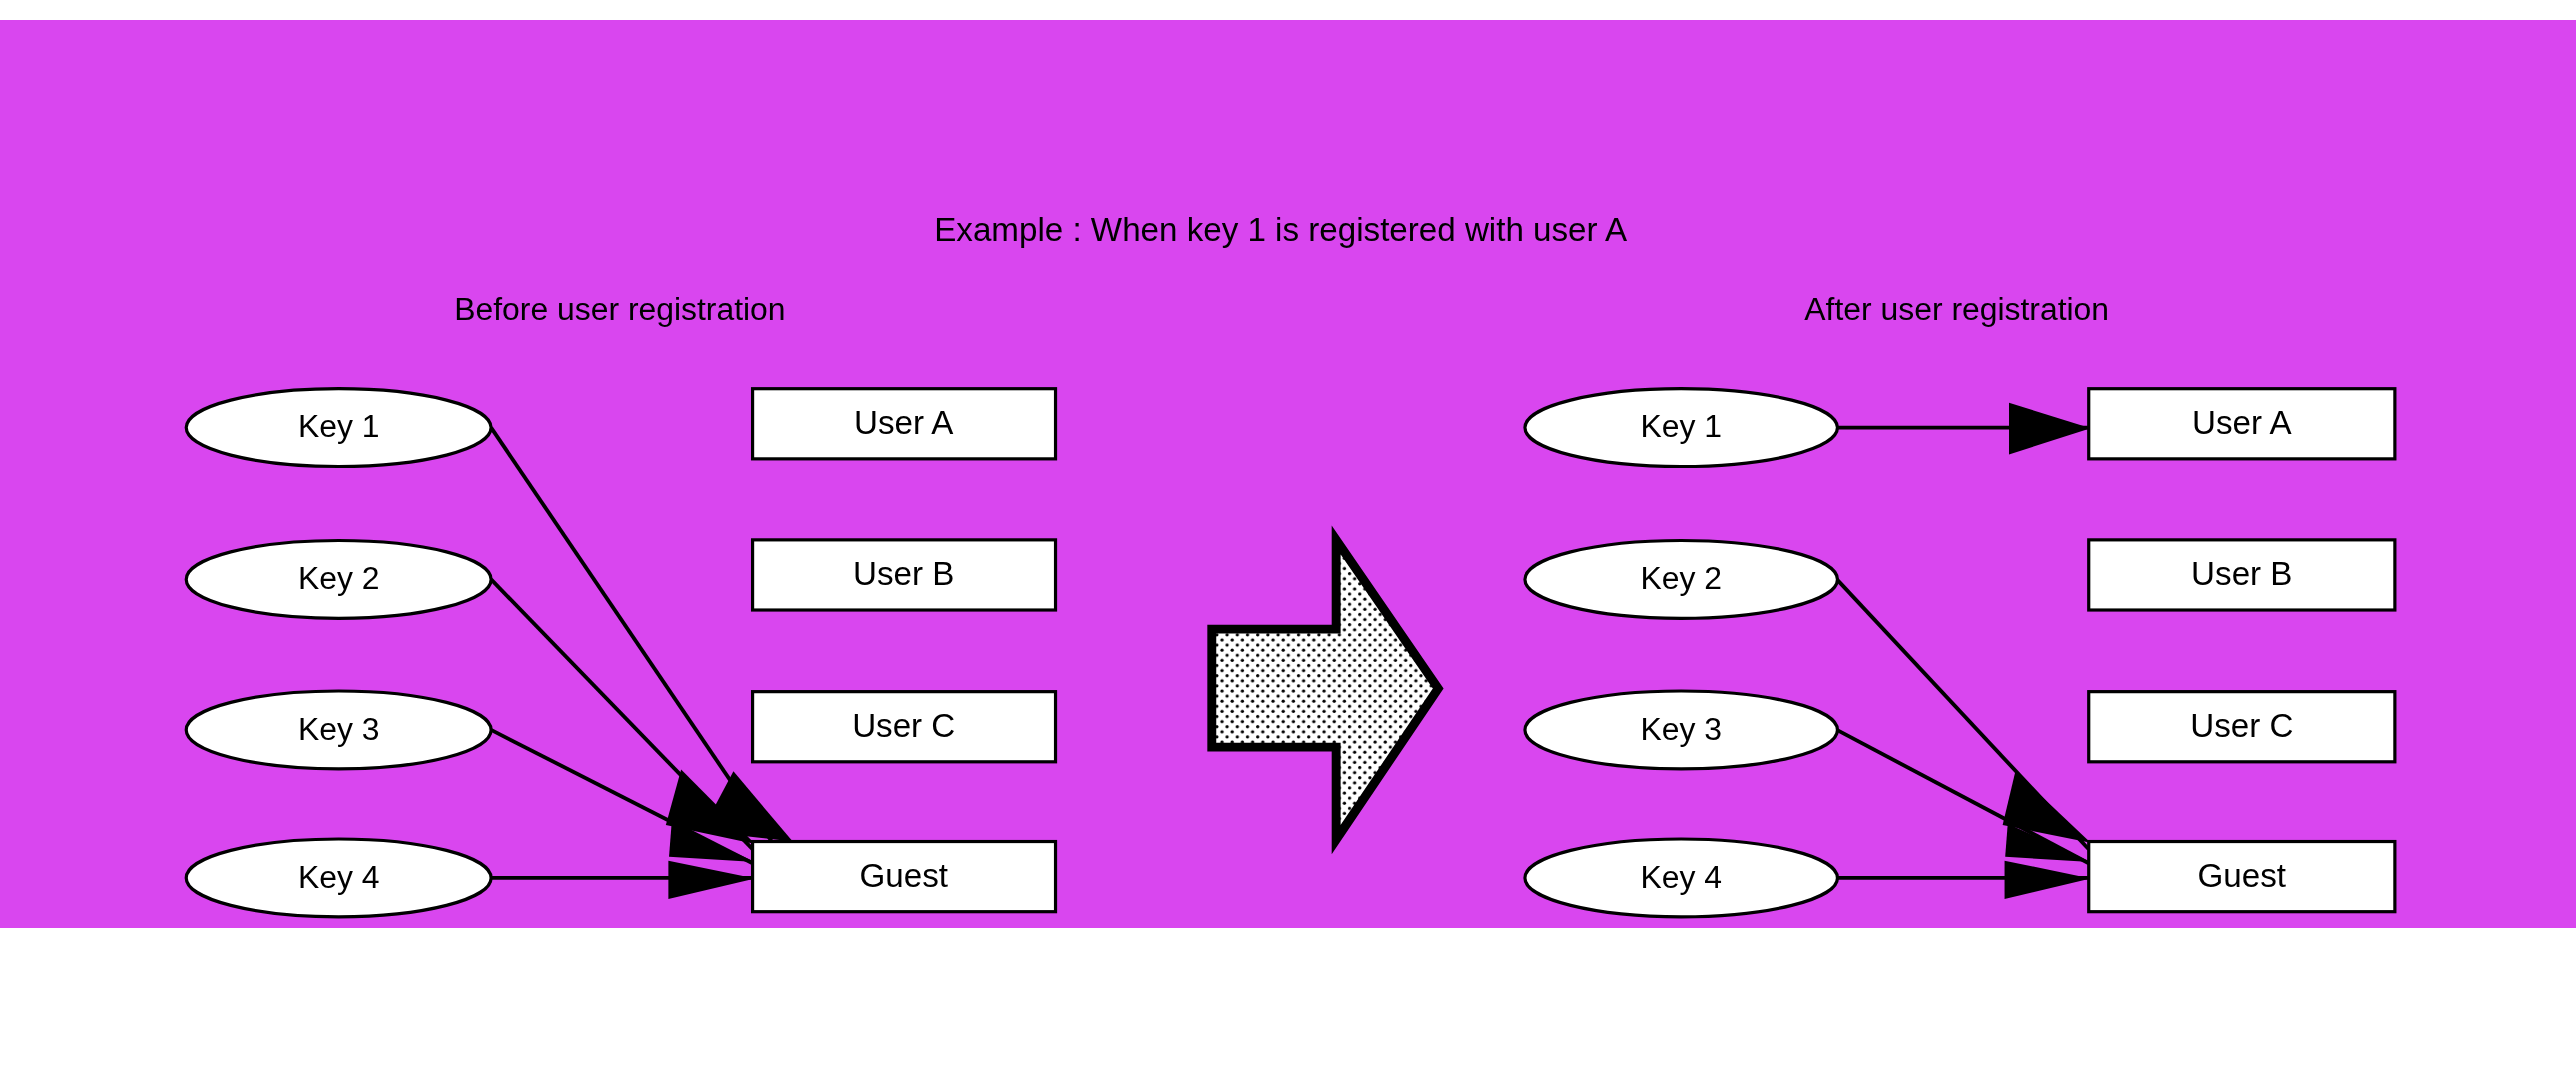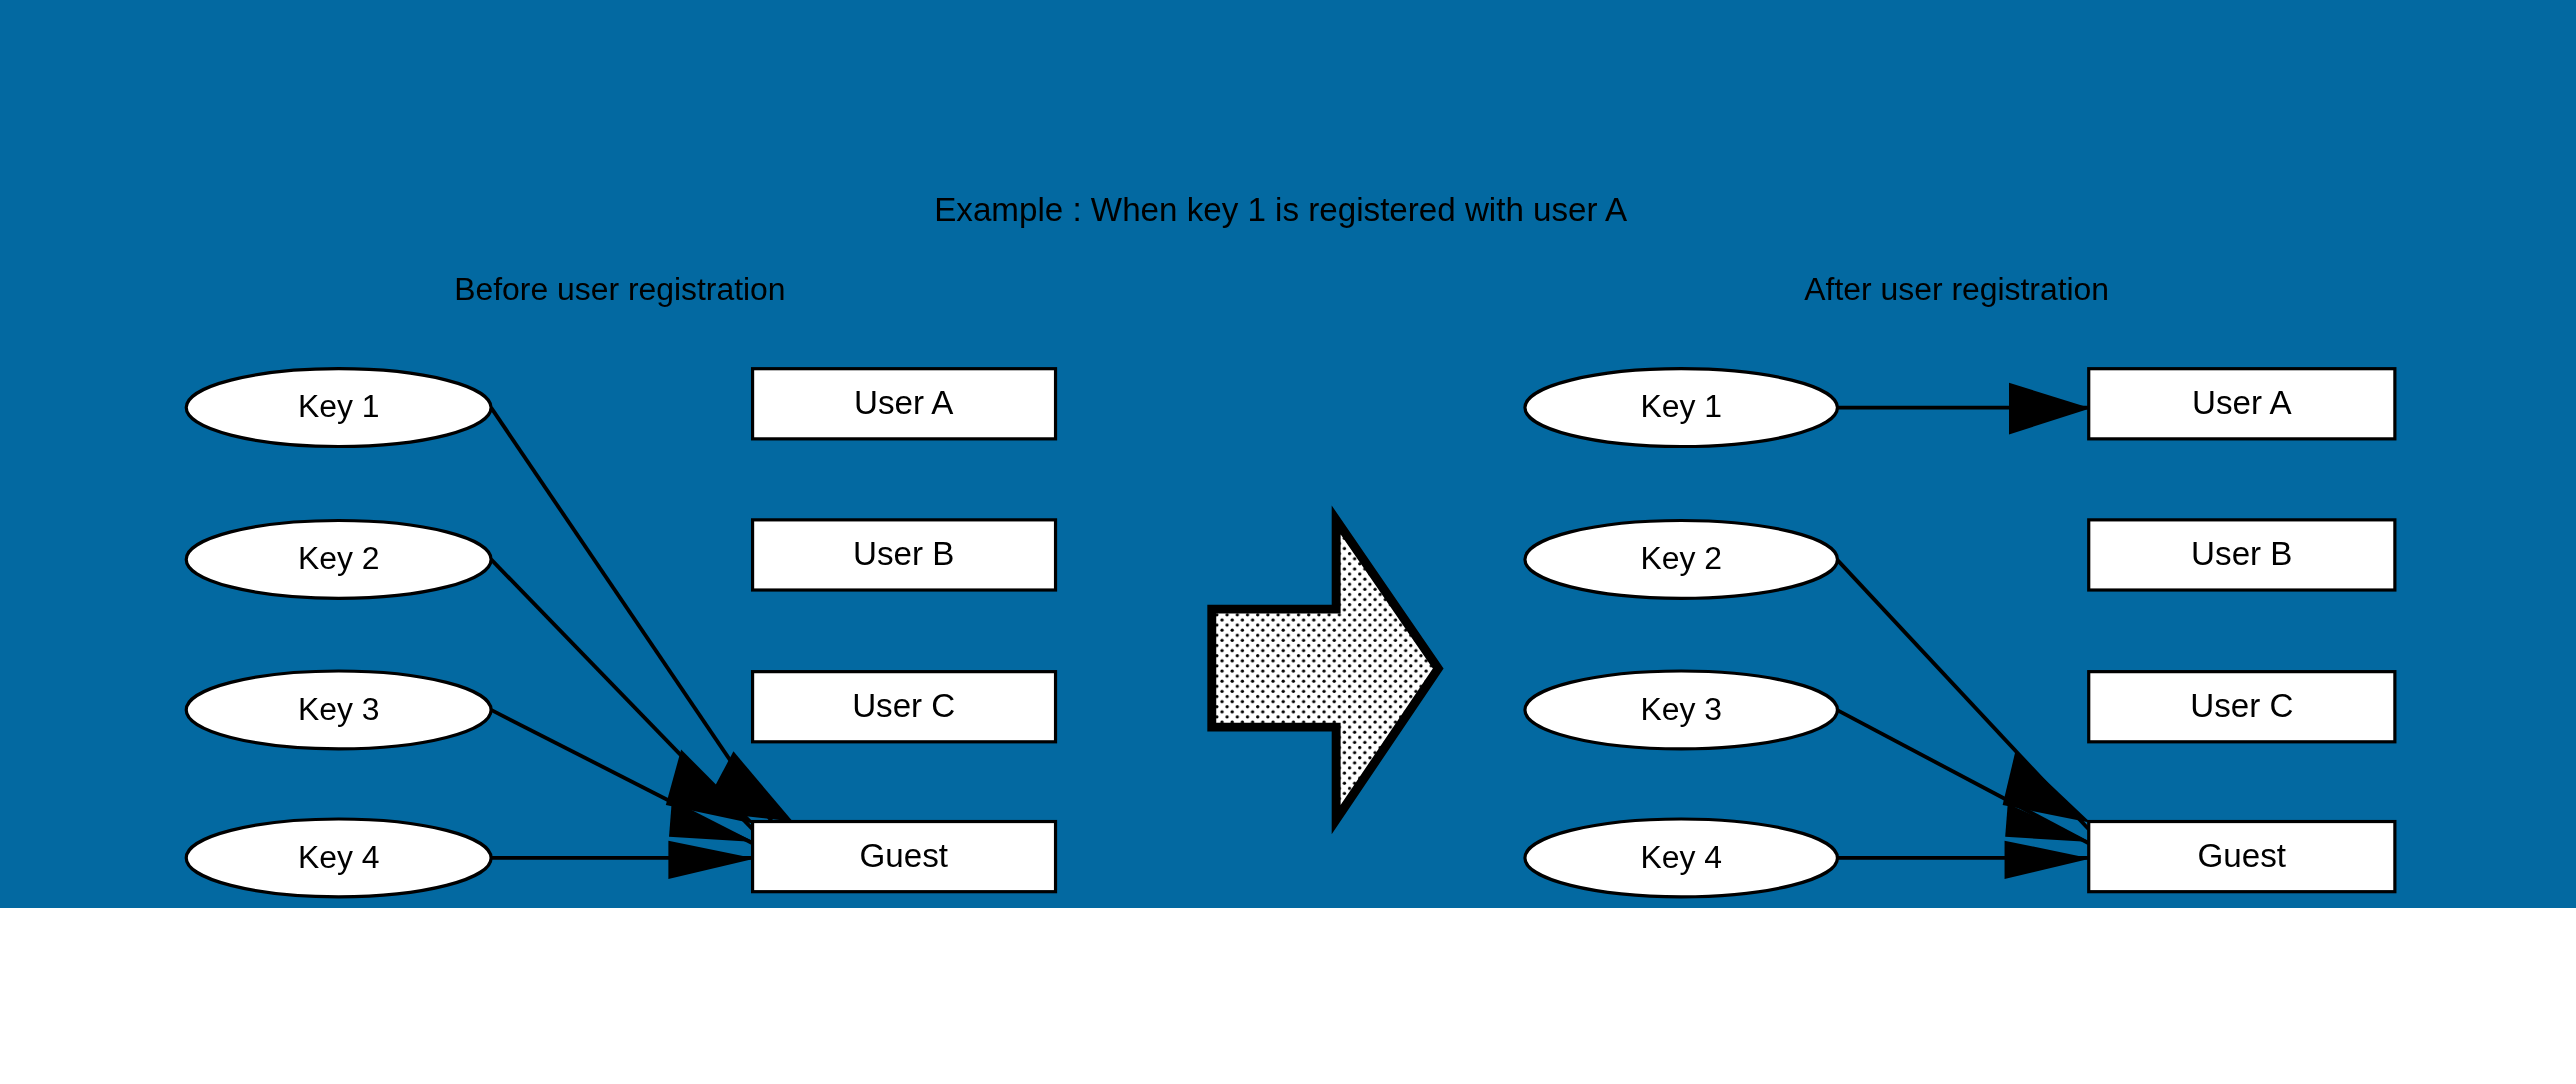--- a/index.html
+++ b/index.html
@@ -9,22 +9,23 @@
     background: #ffffff;
   }
   body {
     font-family: "Liberation Sans", sans-serif;
     color: #000000;
   }
   #stage {
     position: relative;
     width: 2576px;
     height: 908px;
-    background: #0369a1;
+    background: #d946ef;
     overflow: hidden;
+    margin-top: 20px;
   }
   #diagram-svg {
     position: absolute;
     left: 0;
     top: 0;
     width: 2576px;
     height: 1085px;
     display: block;
   }
   .node-label {

